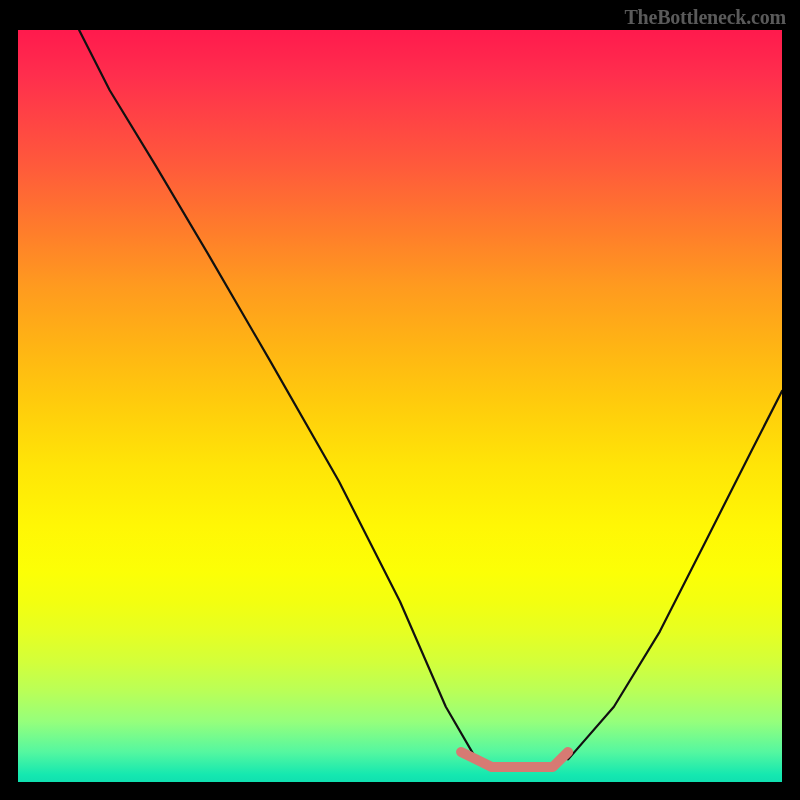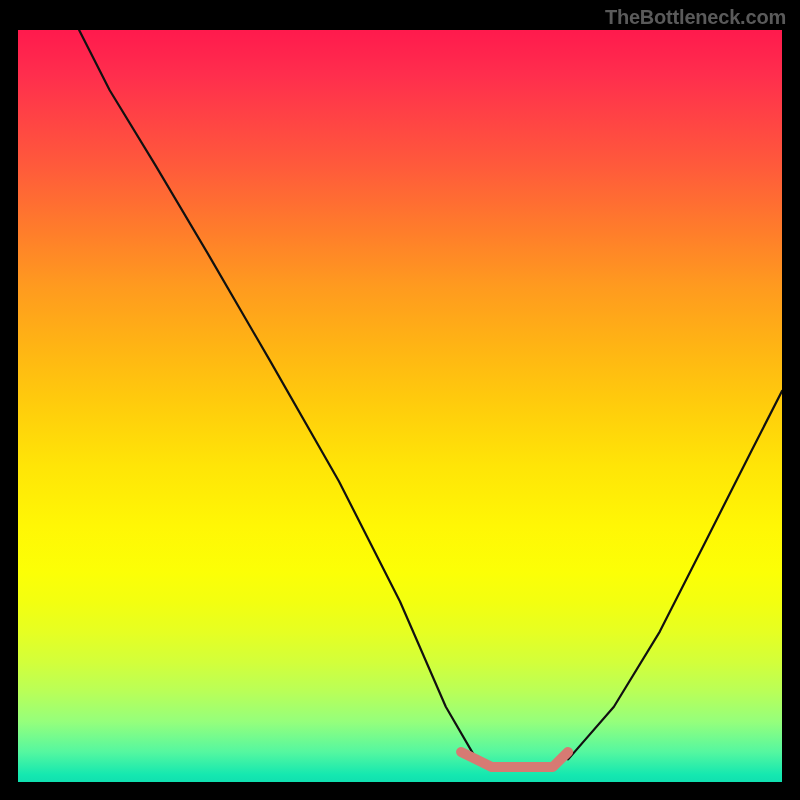--- a/index.html
+++ b/index.html
@@ -42,21 +42,21 @@
       #b9ff58 88%,
       #95ff7c 92%,
       #55f7a0 96%,
       #15e8b0 99%,
       #10e0b0 100%);
   }
   .watermark {
     position: absolute;
     right: 14px;
     top: 6px;
-    font-family: Liberation Sans, sans-serif;
+    font-family: Liberation Serif, serif;
     font-size: 20px;
     font-weight: bold;
     color: #5a5a5a;
     letter-spacing: -0.2px;
   }
   svg.curves {
     position: absolute;
     left: 0;
     top: 0;
     width: 764px;

